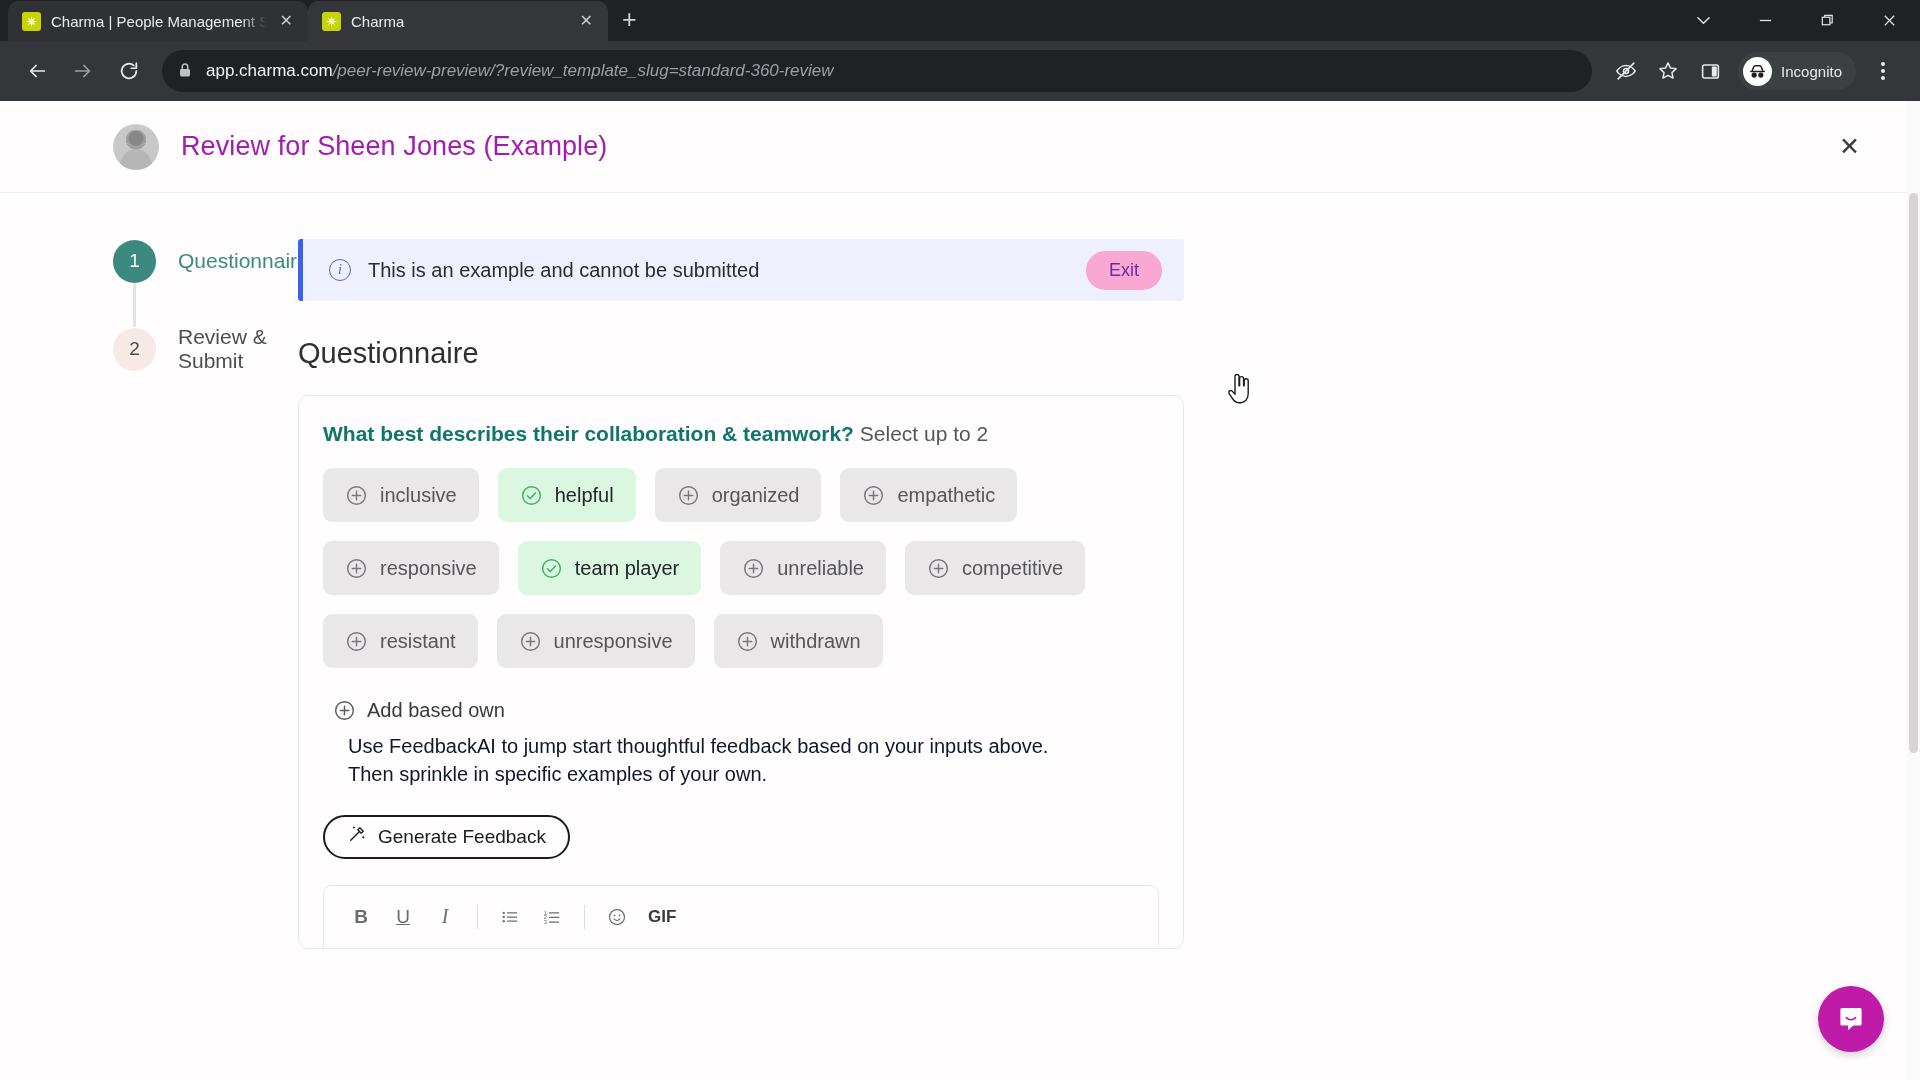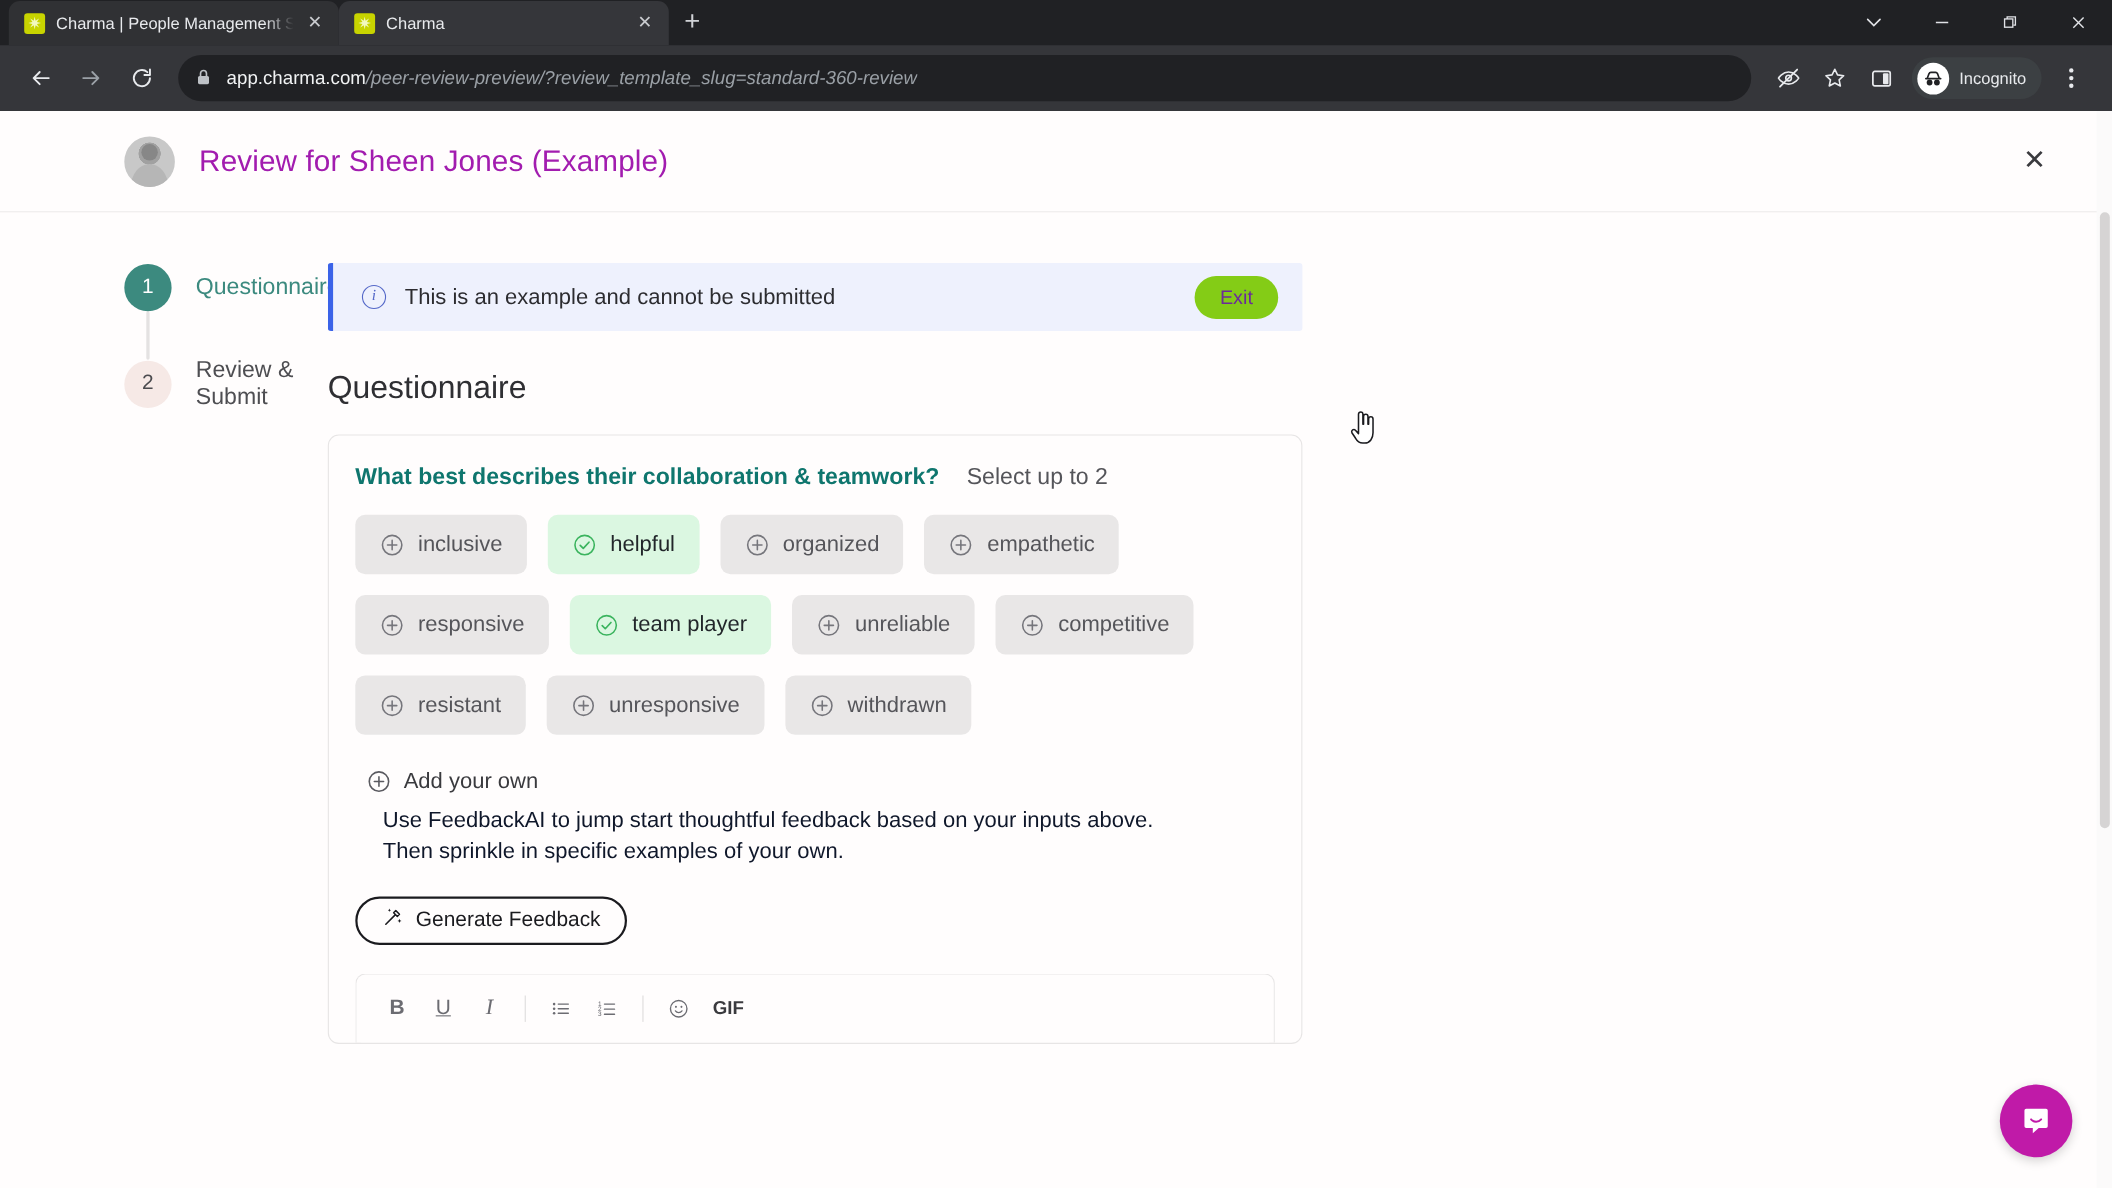--- a/index.html
+++ b/index.html
@@ -117,35 +117,35 @@
     display:flex; align-items:center; padding: 0 22px 0 26px; border-radius:3px;
     position:relative;
   }
   .alert-ico {
     width:22px; height:22px; border-radius:50%; border:1.7px solid #5468c8;
     color:#5468c8; font-size:14px; display:flex; align-items:center; justify-content:center;
     flex:0 0 22px; margin-right:17px; font-style: italic; font-family:"Liberation Serif", serif;
   }
   .alert-text { font-size:20px; color:#2c2c30; }
   .exit-btn {
-    margin-left:auto; background:#84cc16; color:#6b2b9a; border:none;
+    margin-left:auto; background:#f9a8d4; color:#6b2b9a; border:none;
     border-radius:22px; height:39px; padding: 0 23px; font-size:18px;
     font-family:"Liberation Sans", sans-serif; cursor:pointer;
   }
 
   .section-title { font-size:29px; color:#2f2f33; font-weight:400; margin: 36px 0 25px 0; }
 
   .card { border:1px solid #e7e5e5; border-radius:10px; background:#fffdfd; }
   .card-head { padding: 22px 24px; border-bottom:1px solid #eceaea; }
   .card-head-title { font-size:21px; color:#3a3a3e; }
   .card-body { padding: 26px 24px 0 24px; }
 
   .q-line { font-size:21px; margin-bottom:22px; }
   .q-strong { color:#0f766e; font-weight:700; }
-  .q-hint { color:#55555a; font-weight:400;margin-left:19px; }
+  .q-hint { color:#55555a; font-weight:400; }
 
   .chip-row { display:flex; gap:19px; margin-bottom:19px; flex-wrap:nowrap; }
   .chip {
     height:54px; border-radius:9px; display:flex; align-items:center; gap:12px;
     padding: 0 22px; font-size:20px; cursor:pointer; white-space:nowrap;
   }
   .chip.off { background:#e9e7e7; color:#55555a; }
   .chip.on  { background:#dbf7e1; color:#22262a; }
   .chip-ico { width:23px; height:23px; flex:0 0 23px; }
 
@@ -430,21 +430,21 @@
                       </svg></span>
                   <span>withdrawn</span>
                 </div>
               </div>
 
               <div class="add-own">
                 <span class="chip-ico"><svg width="23" height="23" viewBox="0 0 24 24">
                       <circle cx="12" cy="12" r="9.2" stroke="#5a5a60" stroke-width="1.5" fill="none"></circle>
                       <path d="M12 7.6v8.8M7.6 12h8.8" stroke="#5a5a60" stroke-width="1.5" stroke-linecap="round"></path>
                     </svg></span>
-                <span>Add your own</span>
+                <span>Add based own</span>
               </div>
 
               <div class="q2-desc">Use FeedbackAI to jump start thoughtful feedback based on your inputs above.</div>
               <div class="q2-desc">Then sprinkle in specific examples of your own.</div>
 
               <button class="gen-btn">
                 <span>
                   <svg width="20" height="20" viewBox="0 0 24 24">
                       <path d="M4.5 19.5 15 9" stroke="#1b1b1f" stroke-width="1.7" stroke-linecap="round"></path>
                       <path d="M13 7l4 4 2.4-2.4-4-4z" stroke="#1b1b1f" stroke-width="1.6" fill="none" stroke-linejoin="round"></path>

